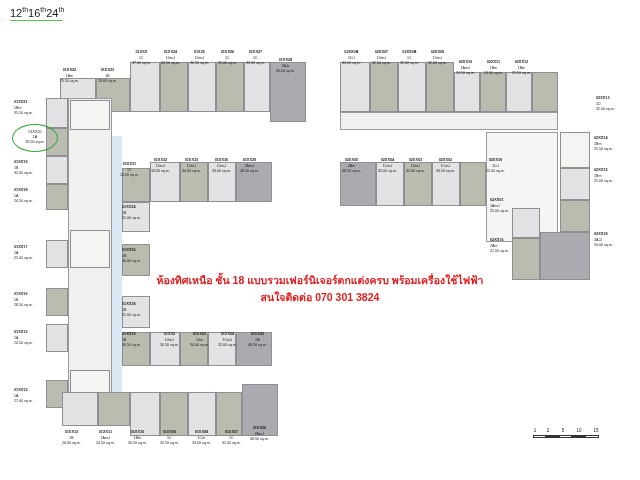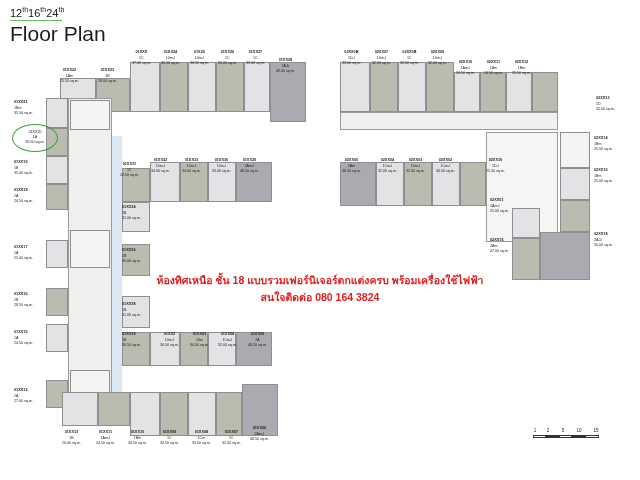--- a/index.html
+++ b/index.html
@@ -58,21 +58,20 @@
 </head>
 <body>
 
 <div class="page">
 
   <div class="hdr">
     <div class="floors">
       12<sup>th</sup>16<sup>th</sup>24<sup>th</sup>
     </div>
     <div class="rule"></div>
-    <div class="title">Floor Plan</div>
   </div>
 
   <div class="plan">
 
     <div class="blk l" style="left:60px;top:38px;width:36px;height:34px;"></div>
     <div class="blk g" style="left:96px;top:38px;width:34px;height:34px;"></div>
     <div class="blk l" style="left:130px;top:22px;width:30px;height:50px;"></div>
     <div class="blk g" style="left:160px;top:22px;width:28px;height:50px;"></div>
     <div class="blk l" style="left:188px;top:22px;width:28px;height:50px;"></div>
     <div class="blk g" style="left:216px;top:22px;width:28px;height:50px;"></div>
@@ -209,21 +208,21 @@
     <div class="lab" style="left:594px;top:96px;"><b>02XX14</b><span class="t2">1Bm</span><span class="t2">25.50 sq.m.</span></div>
     <div class="lab" style="left:594px;top:128px;"><b>02XX15</b><span class="t2">1Bm</span><span class="t2">25.00 sq.m.</span></div>
     <div class="lab" style="left:490px;top:158px;"><b>02XX01</b><span class="t2">1Am-I</span><span class="t2">25.00 sq.m.</span></div>
     <div class="lab" style="left:490px;top:198px;"><b>02XX16</b><span class="t2">2Am</span><span class="t2">47.00 sq.m.</span></div>
     <div class="lab" style="left:594px;top:192px;"><b>02XX18</b><span class="t2">2A-D</span><span class="t2">50.00 sq.m.</span></div>
 
   </div>
 
   <div class="promo">
     <div class="l1">ห้องทิศเหนือ ชั้น 18 แบบรวมเฟอร์นิเจอร์ตกแต่งครบ พร้อมเครื่องใช้ไฟฟ้า</div>
-    <div class="l2">สนใจติดต่อ 080 164 3824</div>
+    <div class="l2">สนใจติดต่อ 070 301 3824</div>
   </div>
 
   <div class="scale">
     <div class="nums">
       <span style="left:2px;">1</span>
       <span style="left:15px;">2</span>
       <span style="left:30px;">5</span>
       <span style="left:46px;">10</span>
       <span style="left:63px;">15</span>
     </div>

